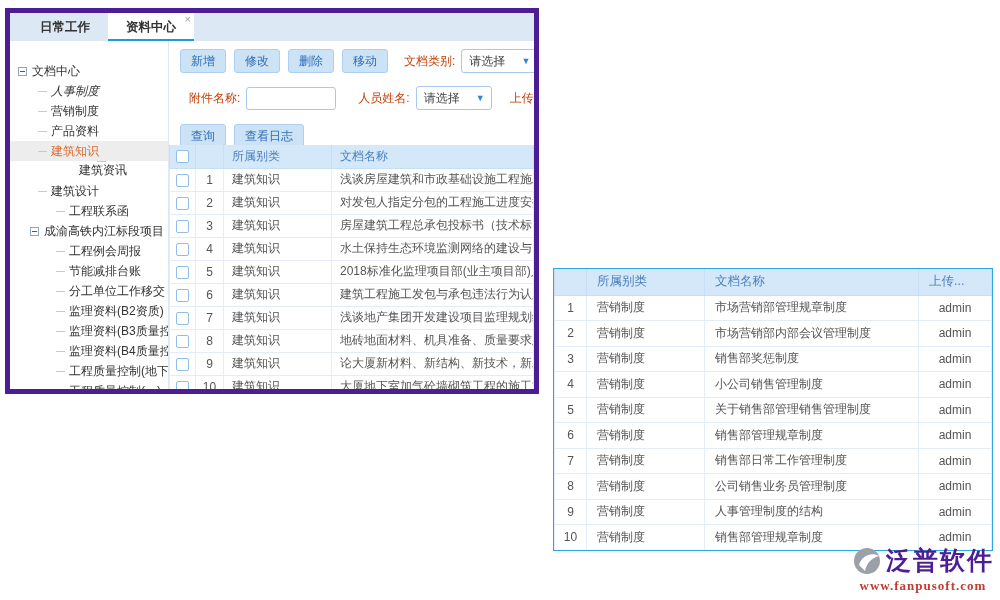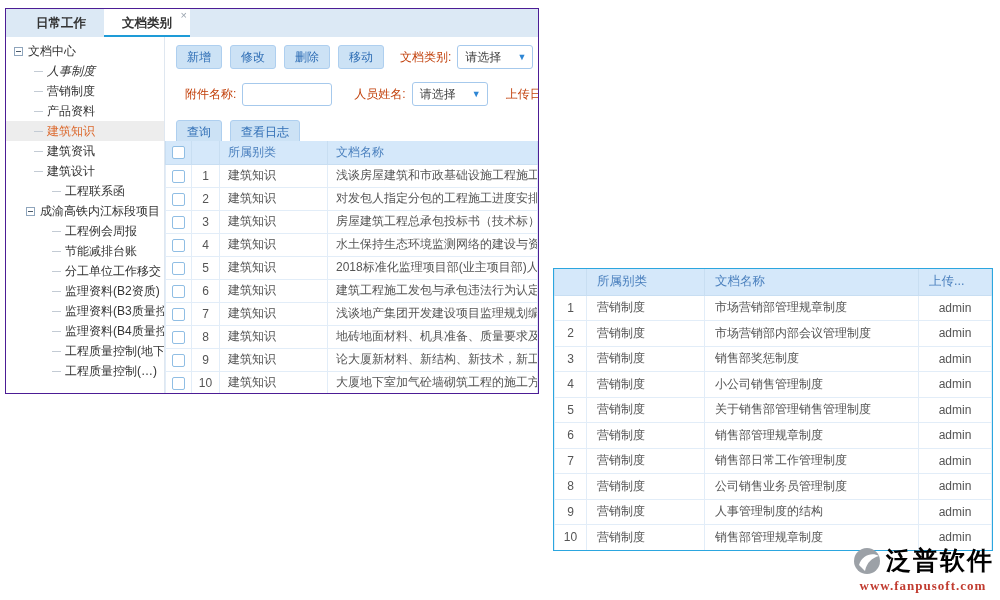--- a/index.html
+++ b/index.html
@@ -1,32 +1,32 @@
 <!DOCTYPE html>
 <html><head>
 <meta charset="utf-8">
 <style>
   * { margin:0; padding:0; box-sizing:border-box; }
   html,body { width:1000px; height:600px; background:#fff; overflow:hidden;
     font-family:"Liberation Sans","DejaVu Sans",sans-serif; }
 
   
   .panel { position:absolute; left:5px; top:8px; width:534px; height:386px;
-    border:1px solid #4c1d95; background:#fff; overflow:hidden; }
+    border:5px solid #4c1d95; background:#fff; overflow:hidden; }
   .tabbar { height:28px; background:#DCE9F5; display:flex; align-items:stretch;
     padding-left:12px; }
   .tab { position:relative; padding:0 18px; line-height:28px; font-size:12.5px;
     font-weight:bold; color:#333; cursor:pointer; }
   .tab.active { background:#fff; border-bottom:2px solid #1E9BD7; }
   .tab .close { position:absolute; top:1px; right:3px; font-size:11px;
     color:#9aa4ae; font-weight:normal; line-height:11px; cursor:pointer; }
   .panel-body { display:flex; height:356px; }
 
   
-  .sidebar { width:159px; border-right:1px solid #DFE7F0; padding-top:4px;
+  .sidebar { width:159px; border-right:1px solid #DFE7F0; padding-top:20px;
     overflow:hidden; flex:none; }
   .tree-item { height:20px; display:flex; align-items:center; font-size:12px;
     color:#333; cursor:pointer; white-space:nowrap; }
   .tree-item.selected { background:#EDEDED; color:#DC6A2F; }
   .expander { width:9px; height:9px; border:1px solid #8FA5BC; background:#fff;
     position:relative; margin-right:5px; flex:none; }
   .expander::after { content:""; position:absolute; left:1px; right:1px;
     top:3px; height:1px; background:#4a5a6a; }
   .dash { width:9px; height:1px; background:#C3CBD4; margin-right:4px; flex:none; }
 
@@ -68,34 +68,34 @@
   
   .rpanel { position:absolute; left:553px; top:268px; width:440px; height:283px;
     border:1px solid #2BA6DF; background:#fff; overflow:hidden; }
   .rpanel th { height:26px; font-size:12.5px; }
   .rpanel td { height:25.5px; }
   .rpanel .pad { padding-left:10px; }
 
   
   .logo { position:absolute; right:6px; bottom:6px; text-align:center; }
   .logo-top { display:flex; align-items:center; justify-content:flex-end; }
-  .logo-brand { font-size:25px; font-weight:bold; color:#000000;
+  .logo-brand { font-size:25px; font-weight:bold; color:#4c1d95;
     letter-spacing:2px; margin-left:4px; }
   .logo-url { font-size:13px; font-weight:bold; color:#C13B2F;
     font-family:"Liberation Serif","DejaVu Serif",serif; letter-spacing:1px;
     margin-top:1px; }
 </style>
 </head>
 <body>
 
 <div class="panel">
   <div class="tabbar">
     <div class="tab">日常工作</div>
     <div class="tab active">
-      <span>文档类别</span>
+      <span>资料中心</span>
       <span class="close">×</span>
     </div>
   </div>
 
   <div class="panel-body">
     <div class="sidebar" id="tree">
         <div class="tree-item" style="padding-left: 8px;">
           <span class="expander"></span>
           <span>文档中心</span>
         </div>
@@ -108,21 +108,21 @@
           <span>营销制度</span>
         </div>
         <div class="tree-item" style="padding-left: 28px;">
           <span class="dash"></span>
           <span>产品资料</span>
         </div>
         <div class="tree-item selected" style="padding-left: 28px;">
           <span class="dash"></span>
           <span>建筑知识</span>
         </div>
-        <div class="tree-item" style="padding-left: 28px;">
+        <div class="tree-item" style="padding-left: 28px; flex-direction: column;">
           <span class="dash"></span>
           <span>建筑资讯</span>
         </div>
         <div class="tree-item" style="padding-left: 28px;">
           <span class="dash"></span>
           <span>建筑设计</span>
         </div>
         <div class="tree-item" style="padding-left: 46px;">
           <span class="dash"></span>
           <span>工程联系函</span>

